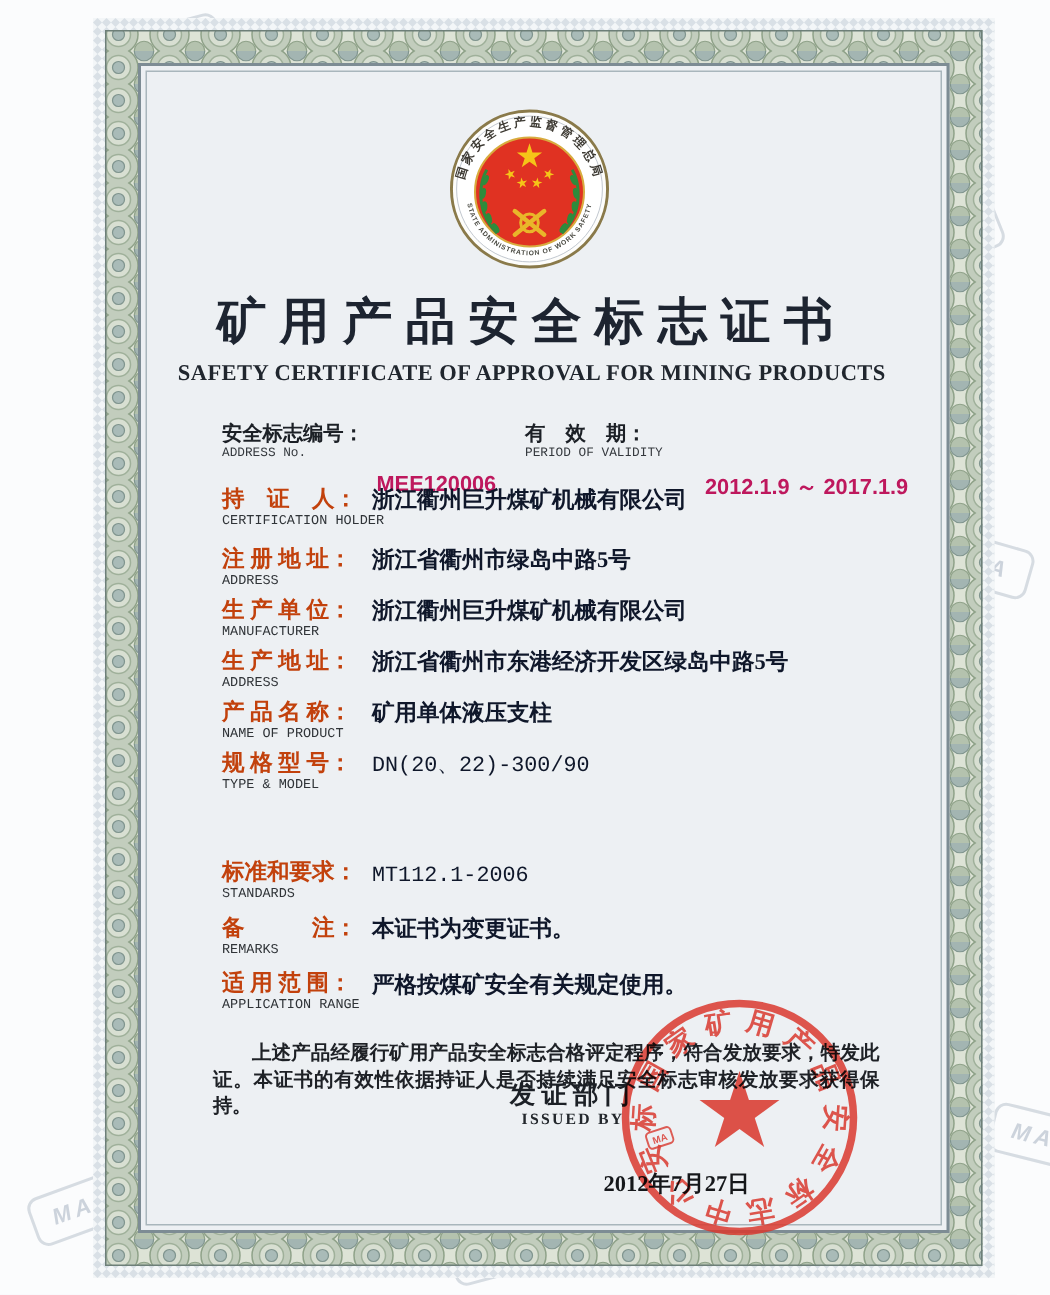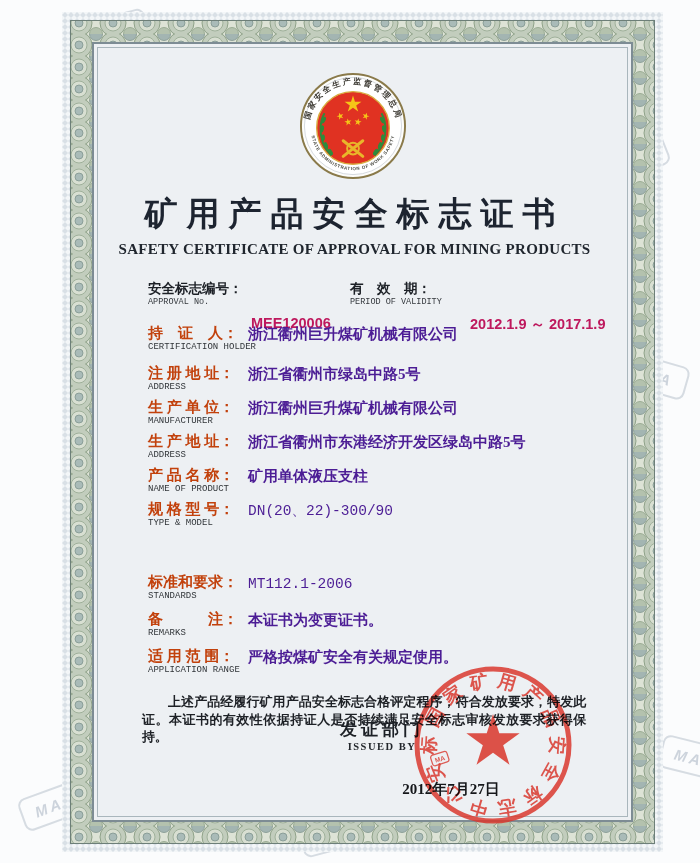--- a/index.html
+++ b/index.html
@@ -39,21 +39,21 @@
 
   
   .fields{position:absolute;top:312px;left:86px;right:26px;}
   .fields2{position:absolute;top:561px;left:86px;right:14px;}
   .frow{display:flex;align-items:flex-start;margin-bottom:3px;min-height:31px;}
   .frow.gap{margin-bottom:9px;}
   .fields2 .frow{margin-bottom:6px;}
   .flc{width:100px;flex:none;}
   .flbl{font-size:15px;font-weight:700;color:#c2410c;line-height:18px;white-space:nowrap;}
   .fen{font-family:"Liberation Mono",monospace;font-size:9px;color:#303438;line-height:11px;white-space:nowrap;}
-  .fval{flex:1;font-size:15px;font-weight:600;color:#4c1d95;padding-top:1px;line-height:18px;}
+  .fval{flex:1;font-size:15px;font-weight:600;color:#0f172a;padding-top:1px;line-height:18px;}
   .fval.mono{font-family:"Liberation Mono",monospace;font-weight:400;font-size:14.5px;padding-top:2px;}
 
   
   .statement{position:absolute;top:681px;left:80px;width:444px;
              font-size:13px;font-weight:700;color:#1e2126;line-height:17.5px;
              text-align:justify;text-indent:2em;letter-spacing:-.3px;}
   .issued{position:absolute;top:708px;left:230px;width:180px;text-align:center;}
   .issued .cn{font-size:17px;font-weight:700;letter-spacing:4px;color:#1c2026;line-height:20px;}
   .issued .en{font-size:10.5px;font-weight:700;letter-spacing:1.5px;color:#23272c;line-height:14px;}
   .date{position:absolute;top:768px;left:294px;width:190px;text-align:center;
@@ -176,21 +176,21 @@
           <path d="M45 70 L65 86" stroke-width="3"></path>
         </g>
       </svg>
 
       <div class="titleCn">矿用产品安全标志证书</div>
       <div class="titleEn">SAFETY CERTIFICATE OF APPROVAL FOR MINING PRODUCTS</div>
 
       <div class="arow">
         <div class="albl albl1">
           <div class="cn">安全标志编号：</div>
-          <div class="en">APPROVAL No.</div>
+          <div class="en">ADDRESS No.</div>
         </div>
         <div class="aval aval1">MEE120006</div>
         <div class="albl albl2">
           <div class="cn">有　效　期：</div>
           <div class="en">PERIOD OF VALIDITY</div>
         </div>
         <div class="aval aval2">2012.1.9 ～ 2017.1.9</div>
       </div>
 
       <div class="fields">

